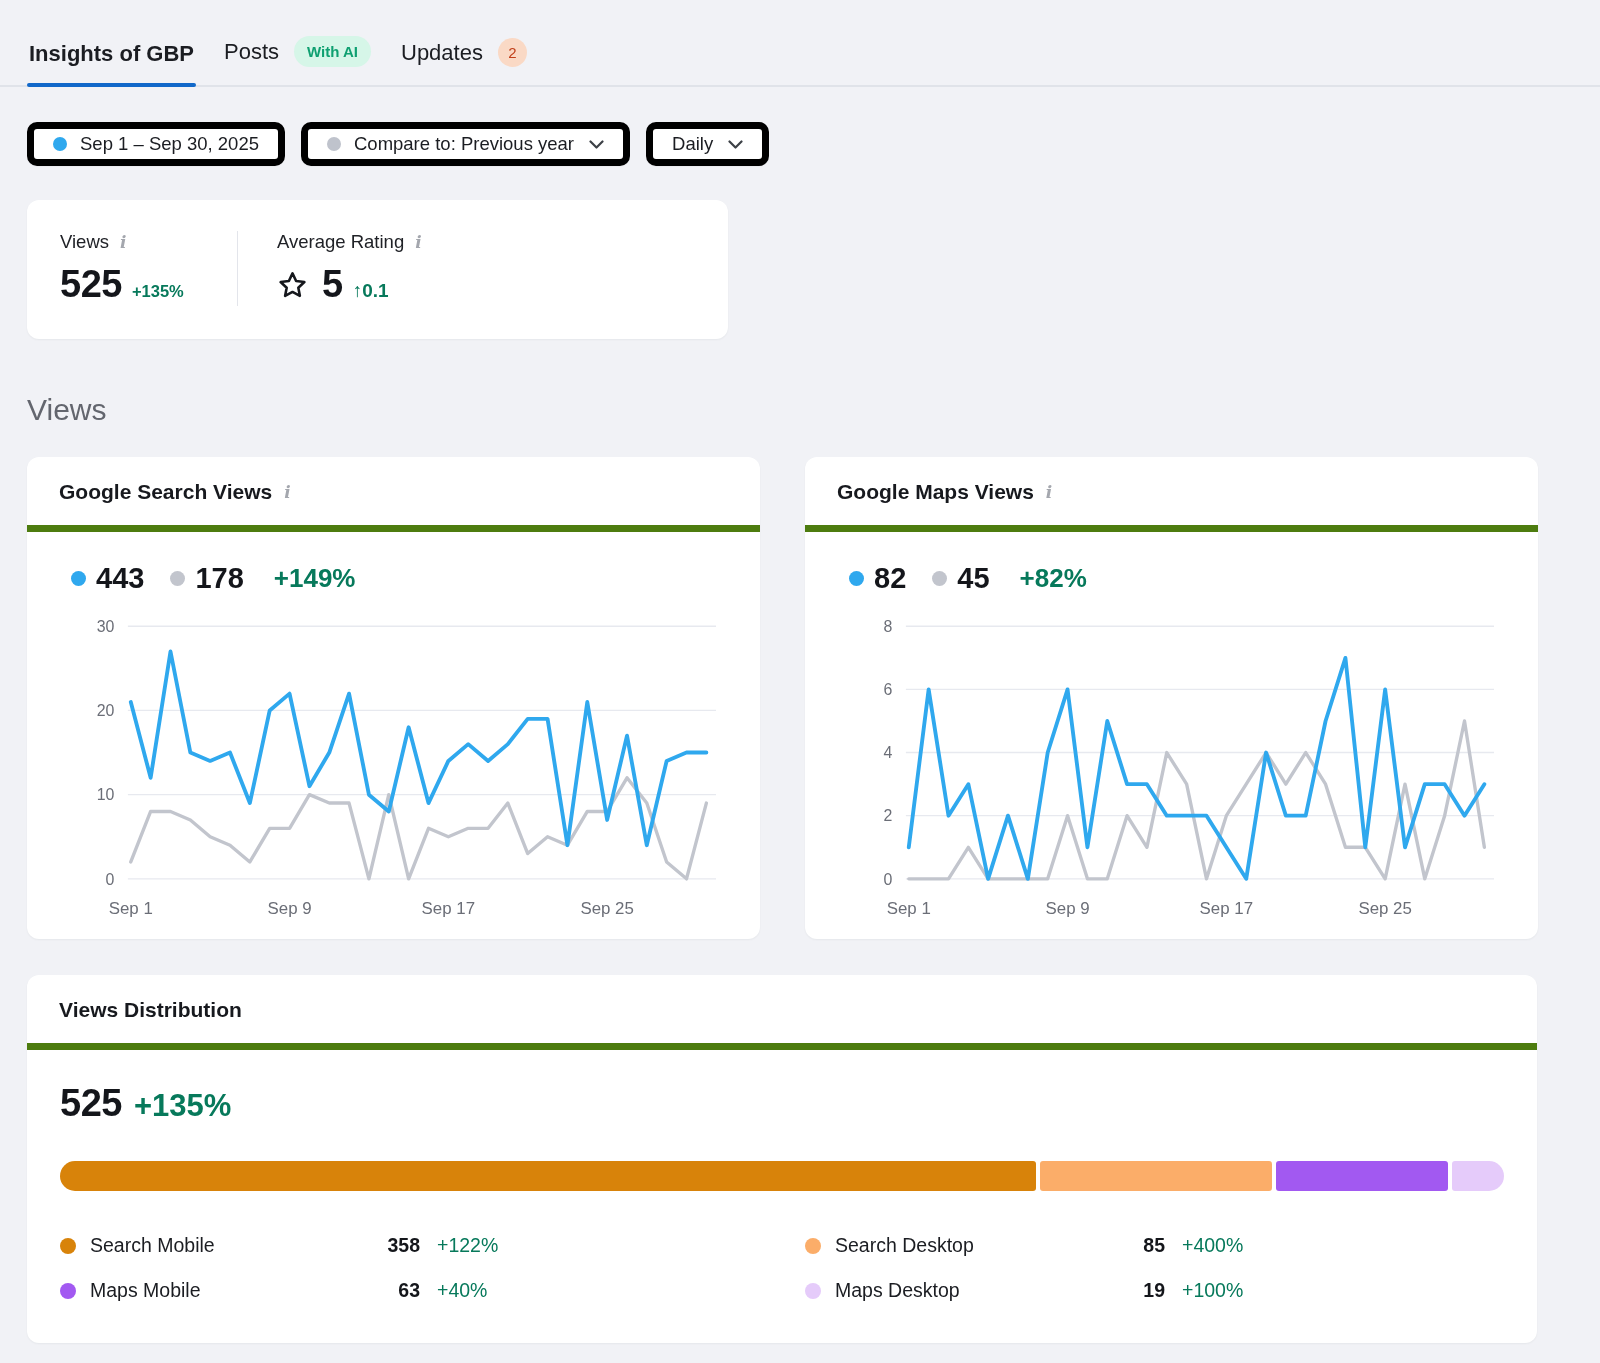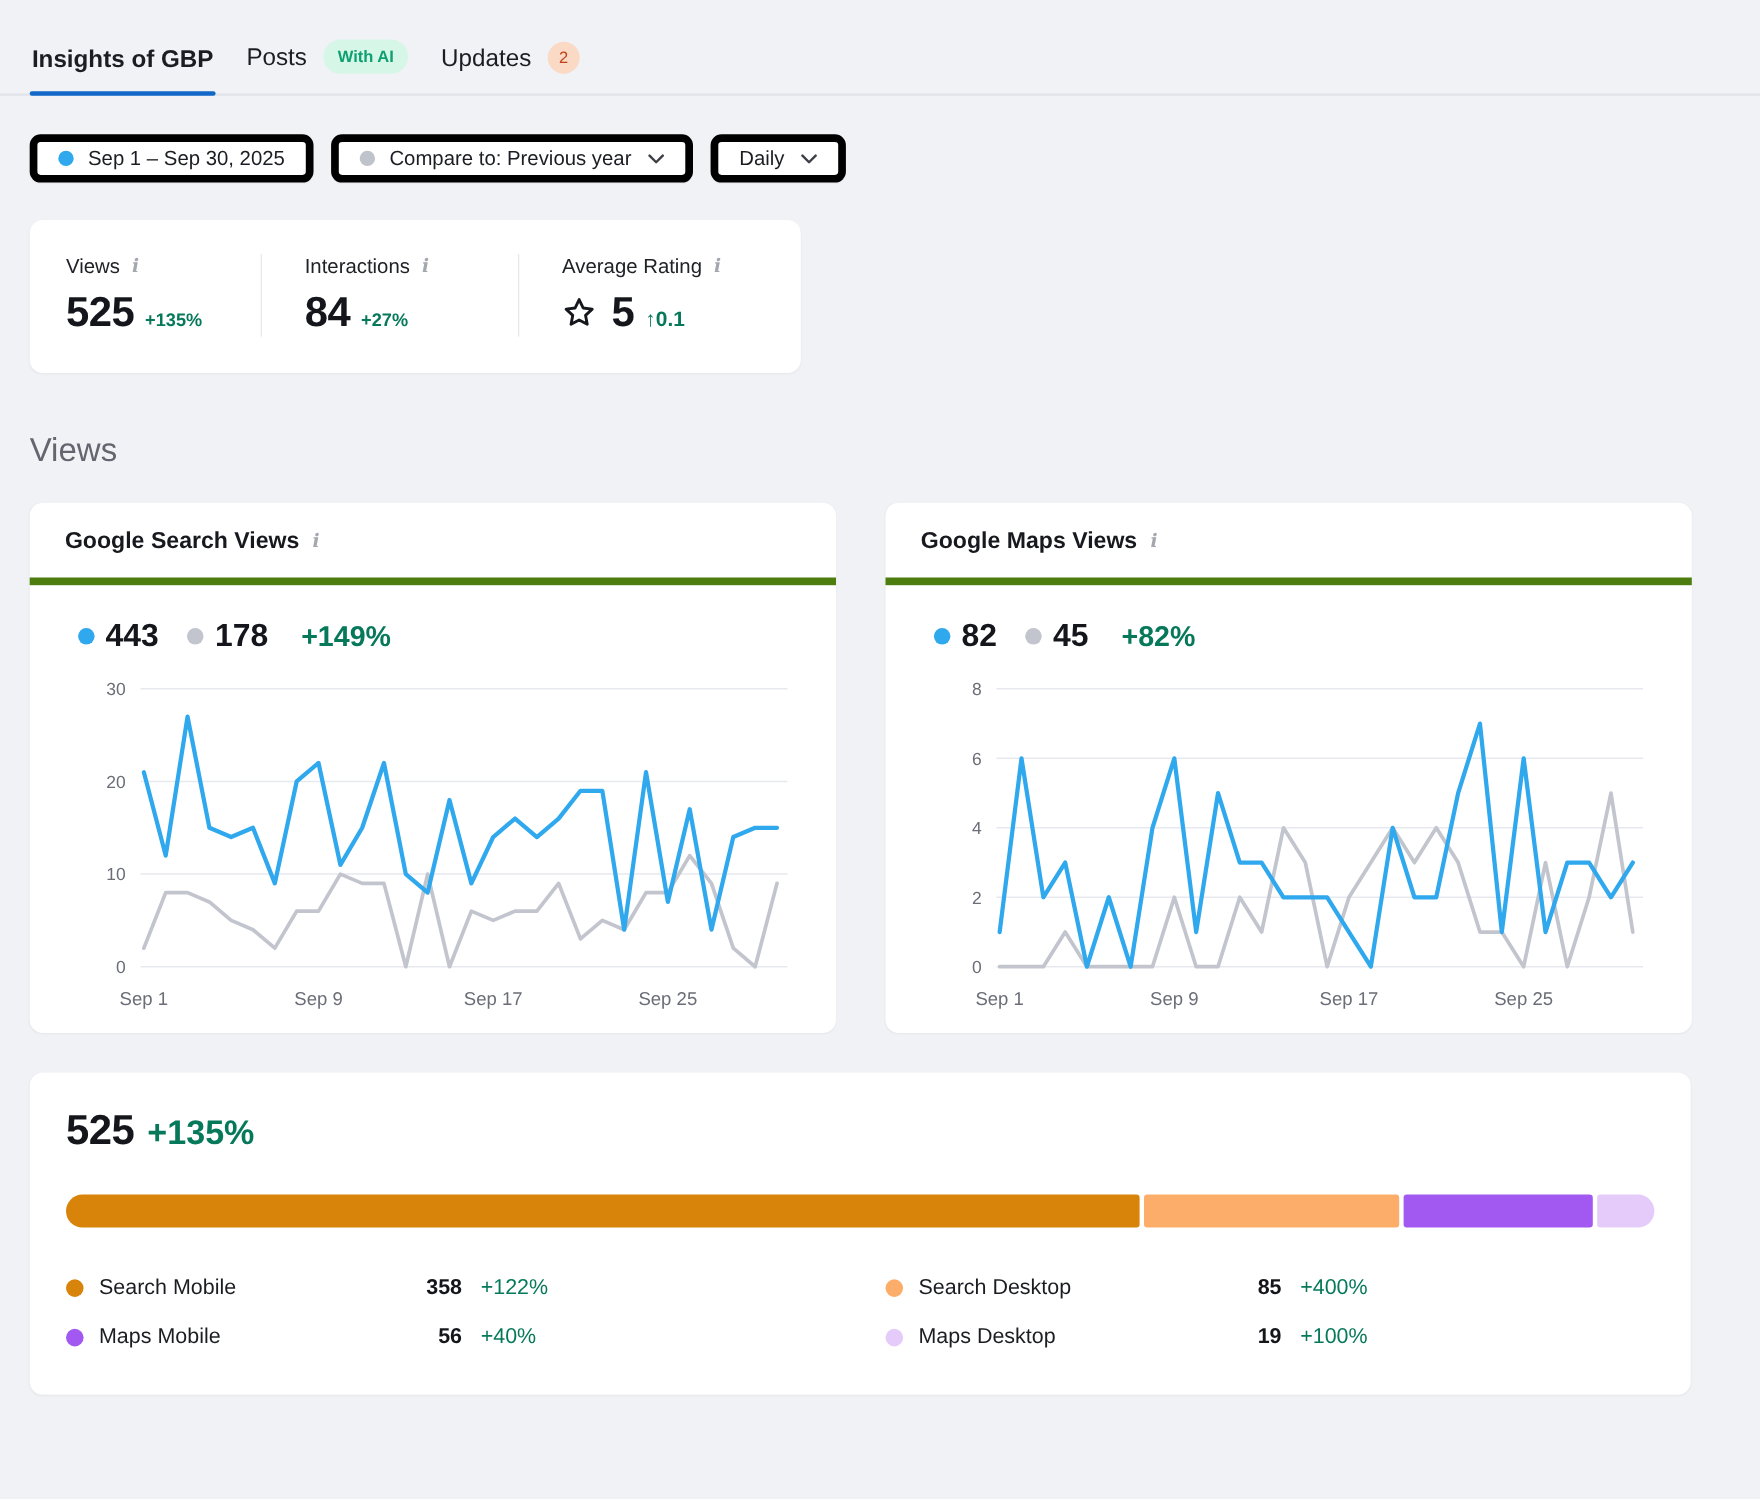--- a/index.html
+++ b/index.html
@@ -101,30 +101,20 @@
 
 <div class="card summary">
   <div class="scol c1">
     <div class="slabel">
       <span>Views</span>
       <span class="info-i"></span>
     </div>
     <div class="sval">
       <span class="big">525</span>
       <span class="delta">+135%</span>
-    </div>
-  </div>
-  <div class="scol c2">
-    <div class="slabel">
-      <span>Interactions</span>
-      <span class="info-i"></span>
-    </div>
-    <div class="sval">
-      <span class="big">84</span>
-      <span class="delta">+27%</span>
     </div>
   </div>
   <div class="scol c3">
     <div class="slabel">
       <span>Average Rating</span>
       <span class="info-i"></span>
     </div>
     <div class="sval">
       <svg class="star" width="31" height="31" viewBox="0 0 24 24">
           <path d="M12 2.6l2.8 5.9 6.4.8-4.7 4.4 1.2 6.3L12 17l-5.7 3 1.2-6.3L2.8 9.3l6.4-.8z" fill="none" stroke="#15171C" stroke-width="2" stroke-linejoin="round"></path>
@@ -201,20 +191,23 @@
           <text x="556.0689655172414" y="314" text-anchor="middle" font-size="17.5" fill="#6B6E77">Sep 25</text>
           <polyline points="62.0,278.0 82.6,278.0 103.2,278.0 123.8,245.3 144.3,278.0 164.9,278.0 185.5,278.0 206.1,278.0 226.7,212.5 247.3,278.0 267.9,278.0 288.4,212.5 309.0,245.3 329.6,147.0 350.2,179.8 370.8,278.0 391.4,212.5 412.0,179.8 432.6,147.0 453.1,179.8 473.7,147.0 494.3,179.8 514.9,245.3 535.5,245.3 556.1,278.0 576.7,179.8 597.2,278.0 617.8,212.5 638.4,114.3 659.0,245.3" fill="none" stroke="#C2C5CD" stroke-width="3.5" stroke-linejoin="round" stroke-linecap="round"></polyline>
           <polyline points="62.0,245.3 82.6,81.5 103.2,212.5 123.8,179.8 144.3,278.0 164.9,212.5 185.5,278.0 206.1,147.0 226.7,81.5 247.3,245.3 267.9,114.3 288.4,179.8 309.0,179.8 329.6,212.5 350.2,212.5 370.8,212.5 391.4,245.3 412.0,278.0 432.6,147.0 453.1,212.5 473.7,212.5 494.3,114.3 514.9,48.8 535.5,245.3 556.1,81.5 576.7,245.3 597.2,179.8 617.8,179.8 638.4,212.5 659.0,179.8" fill="none" stroke="#2FA8EE" stroke-width="4" stroke-linejoin="round" stroke-linecap="round"></polyline>
         </svg>
     </div>
   </div>
 
 </div>
 
 <div class="card dist">
+  <div class="card-head">
+    <span>Views Distribution</span>
+  </div>
   <div class="dist-body">
     <div class="dtotal">
       <span class="n">525</span>
       <span class="d">+135%</span>
     </div>
     <div class="bar" id="dist-bar">
         <div class="bar-seg" style="flex-grow: 358; background: rgb(216, 131, 10); border-radius: 15px 3px 3px 15px;"></div>
         <div class="bar-seg" style="flex-grow: 85; background: rgb(251, 173, 105); border-radius: 3px;"></div>
         <div class="bar-seg" style="flex-grow: 63; background: rgb(162, 89, 241); border-radius: 3px;"></div>
         <div class="bar-seg" style="flex-grow: 19; background: rgb(229, 203, 250); border-radius: 3px 15px 15px 3px;"></div>
@@ -223,21 +216,21 @@
       <div class="dcol">
         <div class="drow">
           <span class="dot" style="background: rgb(216, 131, 10);"></span>
           <span>Search Mobile</span>
           <span class="dval">358</span>
           <span class="ddelta">+122%</span>
         </div>
         <div class="drow">
           <span class="dot" style="background: rgb(162, 89, 241);"></span>
           <span>Maps Mobile</span>
-          <span class="dval">56</span>
+          <span class="dval">63</span>
           <span class="ddelta">+40%</span>
         </div>
       </div>
       <div class="dcol right">
         <div class="drow">
           <span class="dot" style="background: rgb(251, 173, 105);"></span>
           <span>Search Desktop</span>
           <span class="dval">85</span>
           <span class="ddelta">+400%</span>
         </div>

